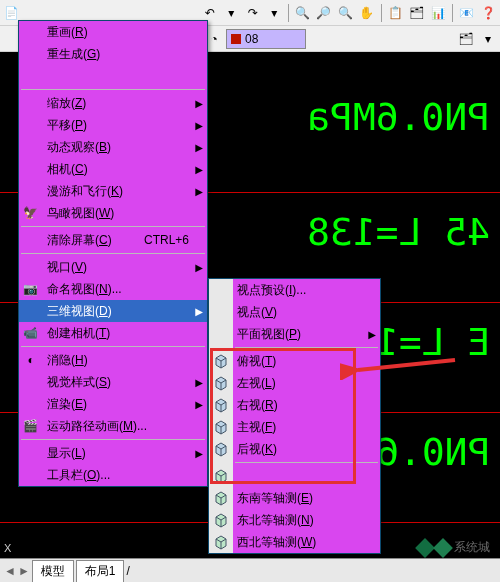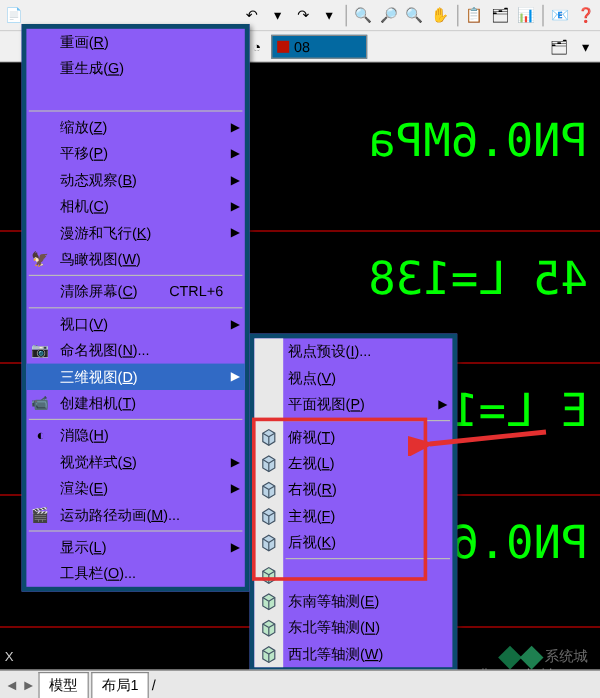--- a/index.html
+++ b/index.html
@@ -1,26 +1,26 @@
 <!DOCTYPE html>
 <html><head>
 <meta charset="utf-8">
 <style>
 *{margin:0;padding:0;box-sizing:border-box;font-family:"Microsoft YaHei",SimSun,sans-serif;font-size:12px}
 body{width:500px;height:582px;background:#000;overflow:hidden;position:relative}
 .toolbar{position:absolute;top:0;left:0;right:0;height:52px;background:#f0f0f0;border-bottom:1px solid #a0a0a0}
 .tb-row{height:26px;display:flex;align-items:center;padding:0 2px;gap:2px;border-bottom:1px solid #d0d0d0}
 .tb-btn{width:20px;height:20px;display:flex;align-items:center;justify-content:center;border:1px solid transparent}
 .tb-sep{width:1px;height:18px;background:#a0a0a0;margin:0 2px}
-.layer-sel{display:flex;align-items:center;gap:4px;padding:0 4px;background:#0369a1;border:1px solid #888;height:20px;min-width:80px}
+.layer-sel{display:flex;align-items:center;gap:4px;padding:0 4px;background:#c4b5fd;border:1px solid #888;height:20px;min-width:80px}
 .layer-sw{width:10px;height:10px;background:#b10}
 .canvas{position:absolute;top:52px;left:0;right:0;bottom:24px;background:#000}
 .green-text{position:absolute;color:#0f0;font-size:38px;font-family:monospace;transform:scaleX(-1)}
 .redline{position:absolute;left:0;right:0;height:1px;background:#c00}
-.menu{position:absolute;background:#8b5cf6;border:4px solid #0c4a6e;box-shadow:2px 2px 4px rgba(0,0,0,.4)}
+.menu{position:absolute;background:#d946ef;border:1px solid #0c4a6e;box-shadow:2px 2px 4px rgba(0,0,0,.4)}
 .menu-item{display:flex;align-items:center;height:22px;padding:0 18px 0 28px;position:relative;cursor:default;white-space:nowrap}
 .menu-item.sel{background:#316ac5;color:#fff}
 .menu-item .ico{position:absolute;left:4px;width:16px;height:16px;display:flex;align-items:center;justify-content:center}
 .menu-item .arrow{position:absolute;right:4px;font-size:10px}
 .menu-item .short{margin-left:auto;padding-left:20px}
 .menu-sep{height:1px;background:#bbb;margin:2px 2px}
 .sub-icon-strip{position:absolute;left:0;top:0;bottom:0;width:24px;background:#e8e8e8}
 .red-box{position:absolute;border:3px solid #e33030;pointer-events:none}
 .red-arrow{position:absolute;pointer-events:none}
 .tabs{position:absolute;bottom:0;left:0;right:0;height:24px;background:#e8e8e8;display:flex;align-items:center;padding:0 4px;gap:2px;border-top:1px solid #888}

